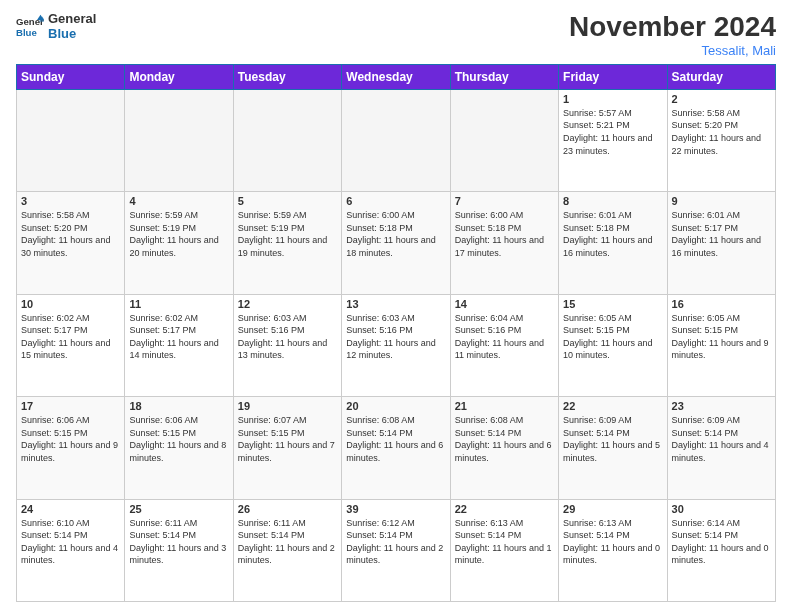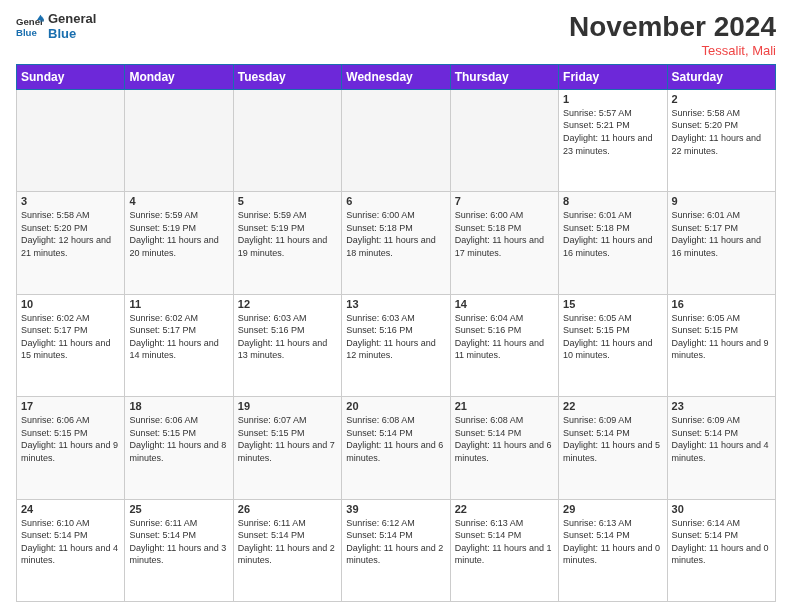--- a/index.html
+++ b/index.html
@@ -36,21 +36,21 @@
       text-align: right;
     }
     .month-title {
       font-size: 28px;
       font-weight: bold;
       color: #333;
       line-height: 1.1;
     }
     .location {
       font-size: 13px;
-      color: #ef4444;
+      color: #3b82f6;
     }
     .calendar {
       flex: 1;
       border: 1px solid #ccc;
       border-collapse: collapse;
       width: 100%;
       table-layout: fixed;
     }
     .calendar th {
       background: #6d28d9;
@@ -133,21 +133,21 @@
             <div class="day-info"><span>Sunrise:</span> 5:57 AM<br><span>Sunset:</span> 5:21 PM<br><span>Daylight: 11 hours and 23 minutes.</span></div>
           </td>
           <td>
             <span class="day-num">2</span>
             <div class="day-info"><span>Sunrise:</span> 5:58 AM<br><span>Sunset:</span> 5:20 PM<br><span>Daylight: 11 hours and 22 minutes.</span></div>
           </td>
         </tr>
         <tr class="row-even">
           <td>
             <span class="day-num">3</span>
-            <div class="day-info"><span>Sunrise:</span> 5:58 AM<br><span>Sunset:</span> 5:20 PM<br><span>Daylight: 12 hours and 21 minutes.</span></div>
+            <div class="day-info"><span>Sunrise:</span> 5:58 AM<br><span>Sunset:</span> 5:20 PM<br><span>Daylight: 11 hours and 30 minutes.</span></div>
           </td>
           <td>
             <span class="day-num">4</span>
             <div class="day-info"><span>Sunrise:</span> 5:59 AM<br><span>Sunset:</span> 5:19 PM<br><span>Daylight: 11 hours and 20 minutes.</span></div>
           </td>
           <td>
             <span class="day-num">5</span>
             <div class="day-info"><span>Sunrise:</span> 5:59 AM<br><span>Sunset:</span> 5:19 PM<br><span>Daylight: 11 hours and 19 minutes.</span></div>
           </td>
           <td>

